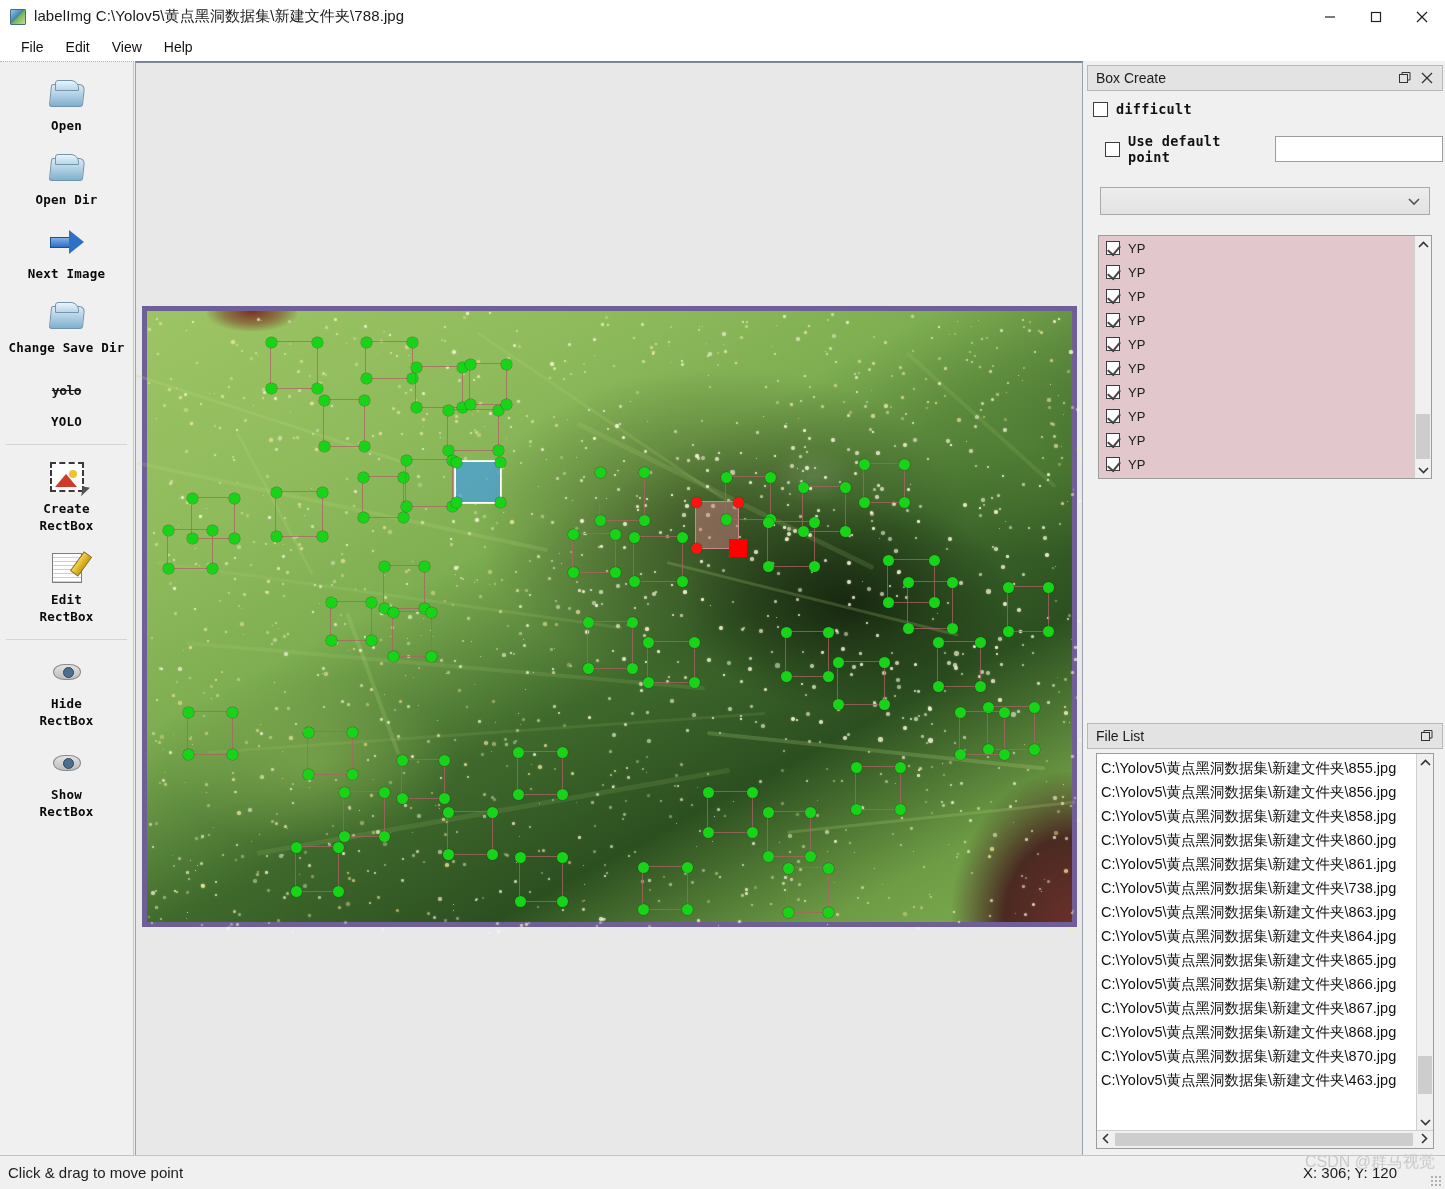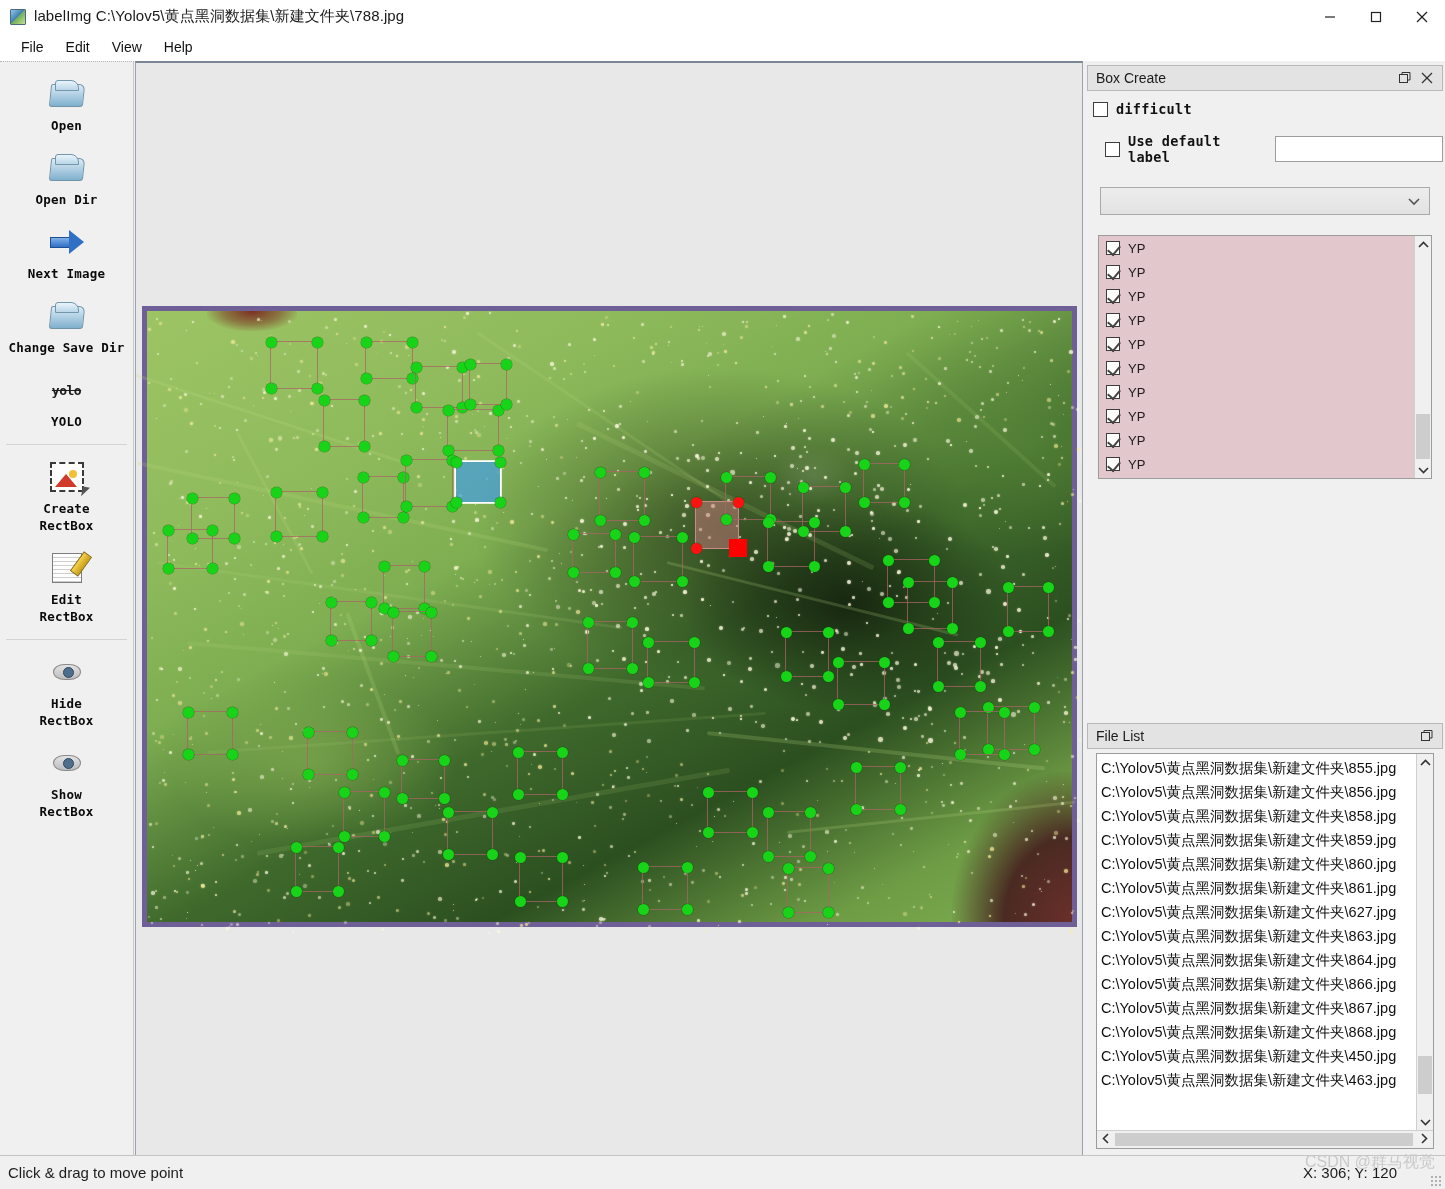--- a/index.html
+++ b/index.html
@@ -2230,21 +2230,21 @@
     </div>
 
     <div class="panel-body">
       <div class="chk-row">
         <span class="cbx"></span>
         <span class="mono">difficult</span>
       </div>
 
       <div id="default-label-row">
         <span class="cbx"></span>
-        <span class="mono" style="margin-left:8px">Use default label</span>
+        <span class="mono" style="margin-left:8px">Use default point</span>
         <input id="default-label-input" type="text" value="" style="">
       </div>
 
       <div id="label-combo">
         <span style="flex:1;font-size:13px;padding-left:6px"></span>
         <span>
           <svg width="14" height="10" viewBox="0 0 14 10">
               <polyline points="2,3 7,8 12,3" fill="none" stroke="#555" stroke-width="1.6"></polyline>
             </svg>
         </span>
@@ -2321,30 +2321,30 @@
           </svg>
       </span>
     </div>
 
     <div id="filelist-wrap">
       <div id="filelist-inner">
         <div id="filelist">
             <div class="file-row">C:\Yolov5\黄点黑洞数据集\新建文件夹\855.jpg</div>
             <div class="file-row">C:\Yolov5\黄点黑洞数据集\新建文件夹\856.jpg</div>
             <div class="file-row">C:\Yolov5\黄点黑洞数据集\新建文件夹\858.jpg</div>
-            <div class="file-row">C:\Yolov5\黄点黑洞数据集\新建文件夹\859.jpg</div>
             <div class="file-row">C:\Yolov5\黄点黑洞数据集\新建文件夹\860.jpg</div>
             <div class="file-row">C:\Yolov5\黄点黑洞数据集\新建文件夹\861.jpg</div>
-            <div class="file-row">C:\Yolov5\黄点黑洞数据集\新建文件夹\627.jpg</div>
+            <div class="file-row">C:\Yolov5\黄点黑洞数据集\新建文件夹\738.jpg</div>
             <div class="file-row">C:\Yolov5\黄点黑洞数据集\新建文件夹\863.jpg</div>
             <div class="file-row">C:\Yolov5\黄点黑洞数据集\新建文件夹\864.jpg</div>
+            <div class="file-row">C:\Yolov5\黄点黑洞数据集\新建文件夹\865.jpg</div>
             <div class="file-row">C:\Yolov5\黄点黑洞数据集\新建文件夹\866.jpg</div>
             <div class="file-row">C:\Yolov5\黄点黑洞数据集\新建文件夹\867.jpg</div>
             <div class="file-row">C:\Yolov5\黄点黑洞数据集\新建文件夹\868.jpg</div>
-            <div class="file-row">C:\Yolov5\黄点黑洞数据集\新建文件夹\450.jpg</div>
+            <div class="file-row">C:\Yolov5\黄点黑洞数据集\新建文件夹\870.jpg</div>
             <div class="file-row">C:\Yolov5\黄点黑洞数据集\新建文件夹\463.jpg</div>
           </div>
         <div class="vscroll">
           <div class="arr">
             <svg width="11" height="8" viewBox="0 0 11 8">
                 <polyline points="1,6 5.5,1.5 10,6" fill="none" stroke="#333" stroke-width="1.6"></polyline>
               </svg>
           </div>
           <div class="thumb" style="top:302px;height:38px;"></div>
           <div class="arr bot">

